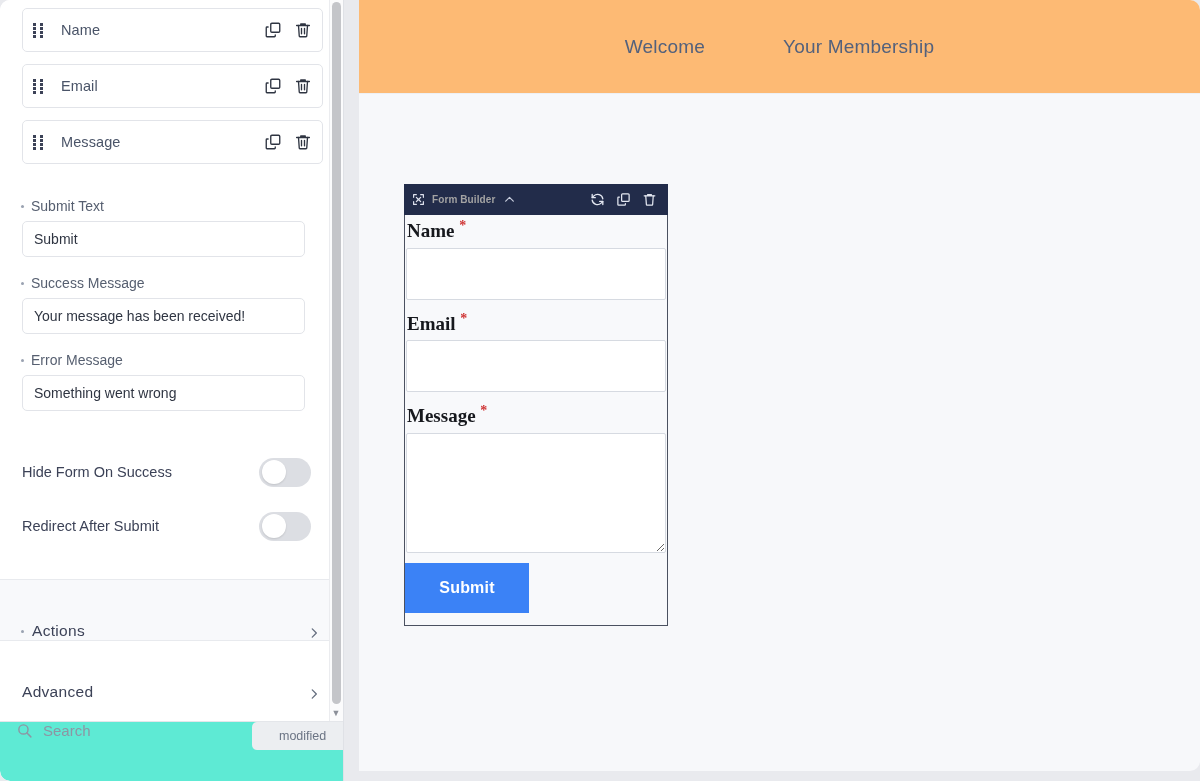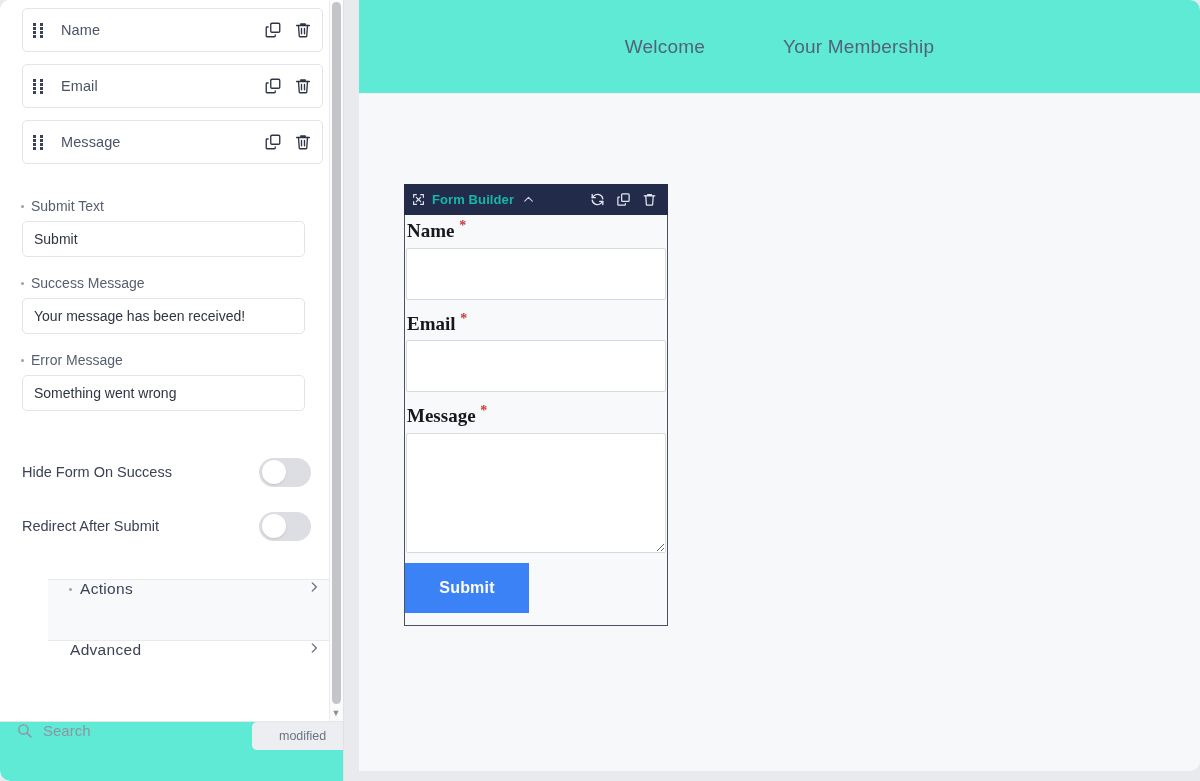--- a/index.html
+++ b/index.html
@@ -119,26 +119,25 @@
   .switch .knob {
     position: absolute; top: 2.5px; left: 3px;
     width: 24px; height: 24px; border-radius: 50%;
     background: #ffffff;
     box-shadow: 0 1px 2px rgba(0,0,0,.12);
   }
 
   
   .section-row {
     height: 61px;
-    display: flex; align-items: flex-start;
+    display: flex; align-items: flex-end;
     padding: 0 22px 0 22px;
     border-top: 1px solid #e8eaee;
     background: #f8f9fb;
     cursor: pointer;
-    margin-left: 48px;
   }
   .section-row.plain { background: #ffffff; }
   .section-title {
     flex: 1 1 auto;
     font-size: 15.5px; color: #3c4257;
     letter-spacing: .3px;
     display: flex; align-items: center; gap: 8px;
   }
   .chev { color: #646d7e; width: 14px; height: 14px; }
   .chev svg { width: 14px; height: 14px; display:block; }
@@ -195,21 +194,21 @@
   
   #main {
     position: absolute; left: 359px; top: 0;
     width: 841px; height: 771px;
     background: #f7f8fa;
     border-top-right-radius: 10px;
     border-bottom-right-radius: 10px;
     overflow: hidden;
   }
   #site-header {
-    height: 94px; background: #5eead4;
+    height: 94px; background: #fdba74;
     display: flex; align-items: center; justify-content: center;
     gap: 78px;
     border-bottom: 1px solid #eef0f3;
   }
   .nav-link {
     font-size: 19px; color: #53617c;
     letter-spacing: .2px; cursor: pointer;
     font-weight: 400;
   }
 
@@ -222,21 +221,21 @@
     height: 31px;
     background: #222c4a;
     display: flex; align-items: center;
     padding: 0 9px 0 8px;
     gap: 7px;
     color: #ffffff;
   }
   .wb-move { width: 13px; height: 13px; color: #dfe3ef; }
   .wb-move svg { display:block; width:13px; height:13px; }
   .wb-title {
-    font-size: 13px; font-weight: bold; color: #14b8a6;
+    font-size: 10px; font-weight: bold; color: #a3a3a3;
     letter-spacing: .1px; white-space: nowrap;
   }
   .wb-collapse { color: #c9cfdf; width: 13px; height: 13px; margin-left: 1px; }
   .wb-collapse svg { display:block; width:13px; height:13px; }
   .wb-spacer { flex: 1 1 auto; }
   .wb-icon { width: 15px; height: 15px; color: #e3e7f1; cursor: pointer; }
   .wb-icon svg { display:block; width:15px; height:15px; }
   .wb-icons { display:flex; align-items:center; gap: 11px; padding-right: 2px; }
 
   #form-body {

